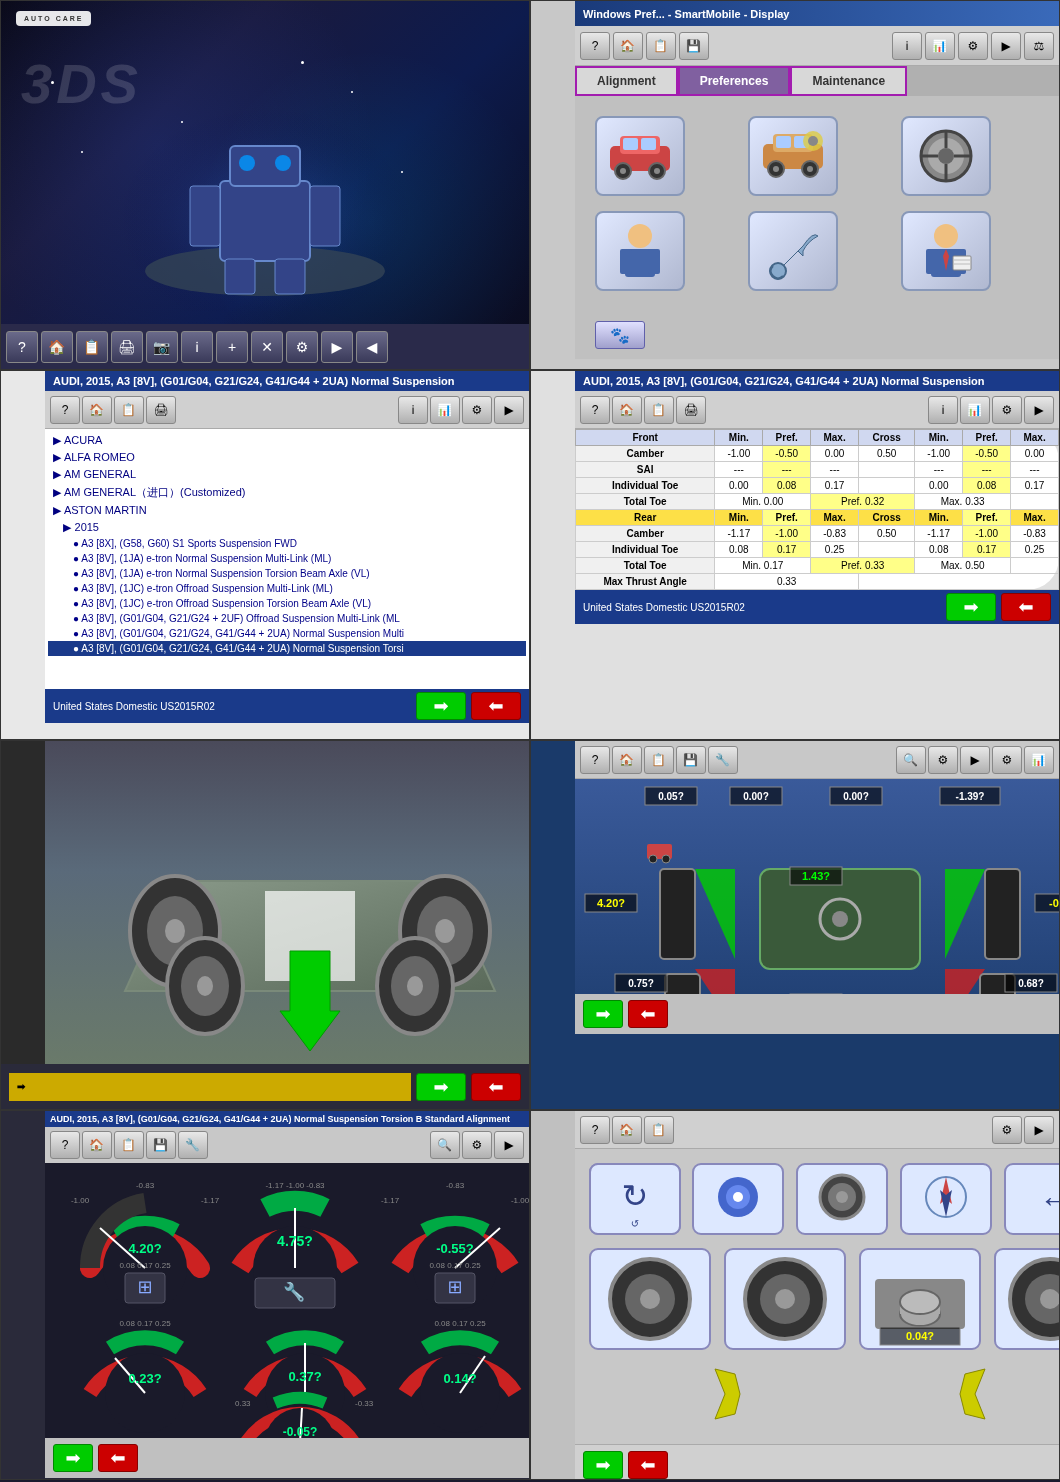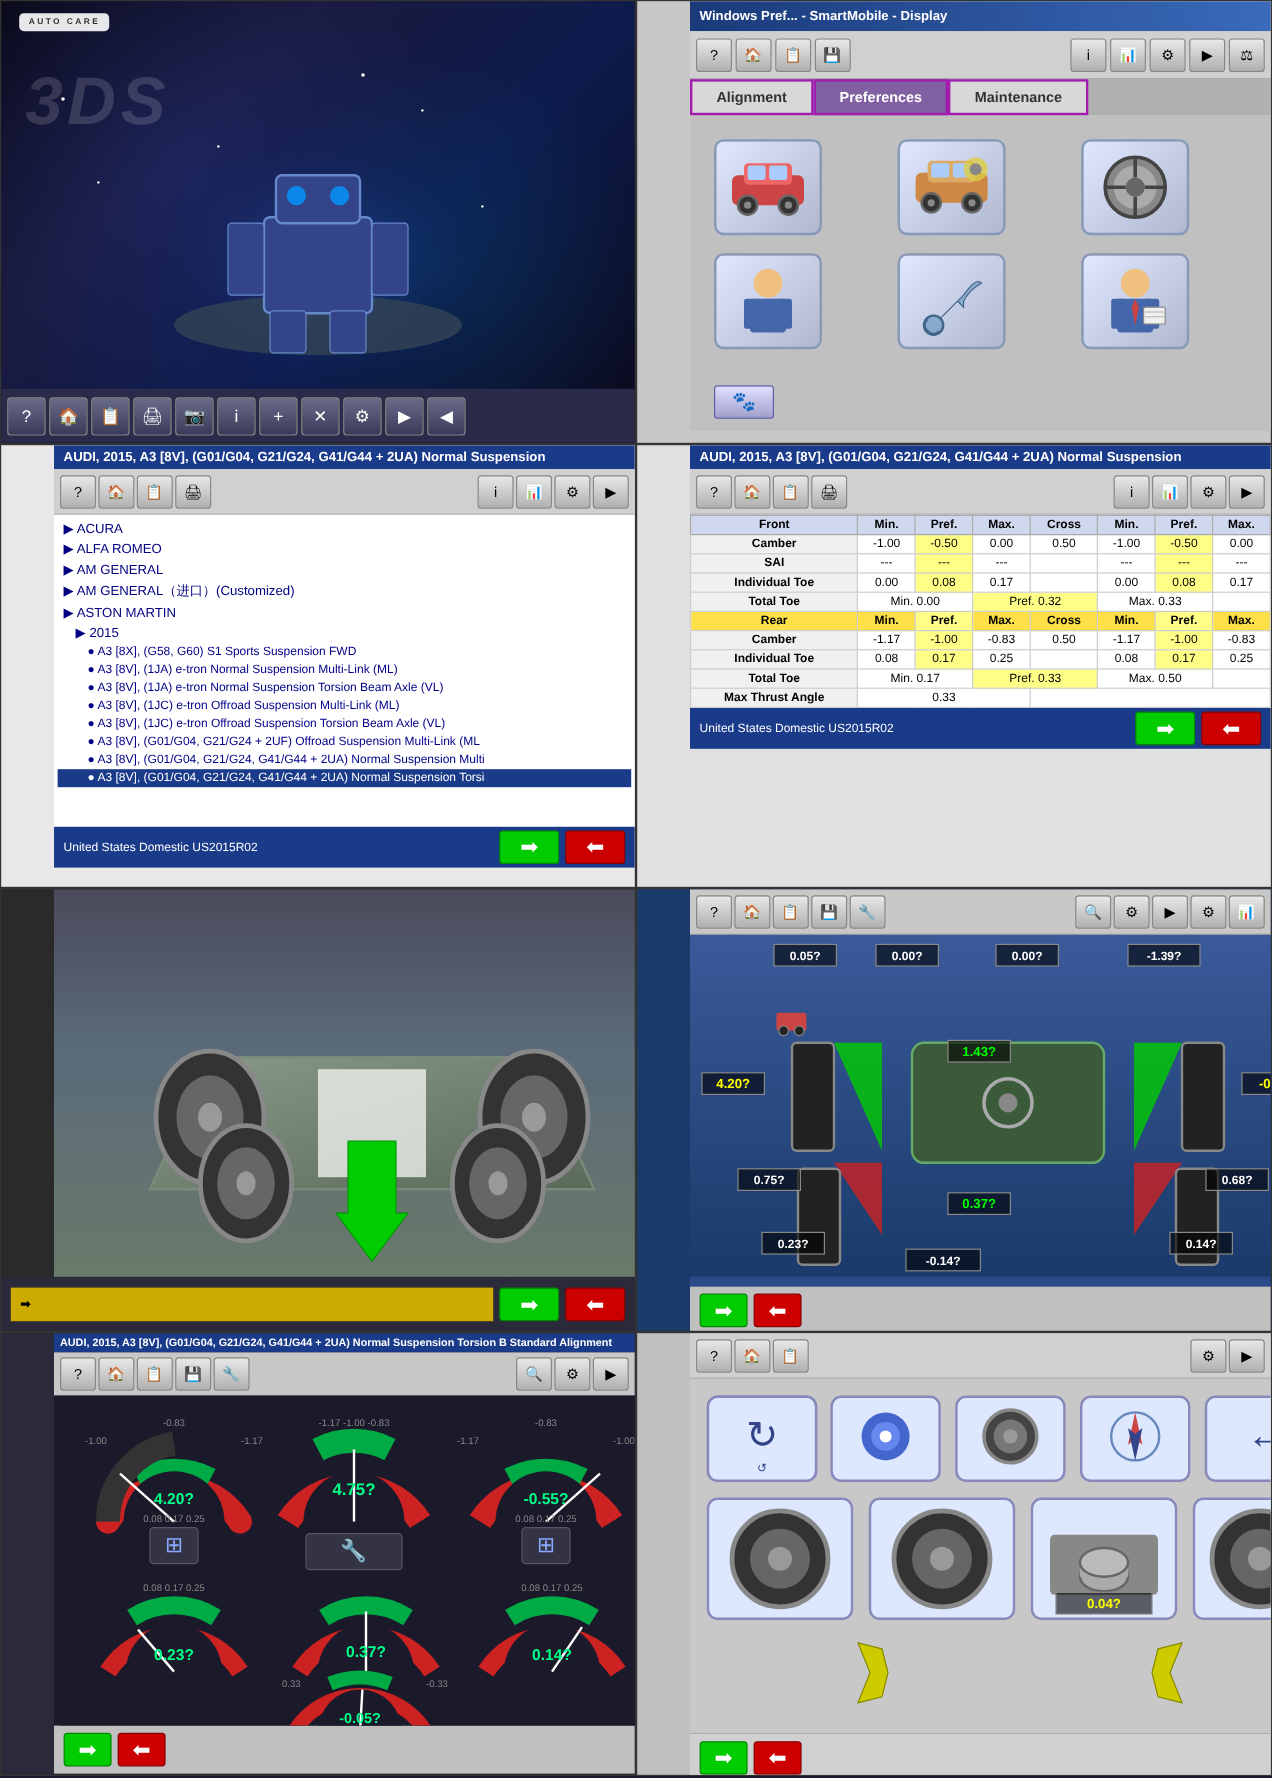--- a/index.html
+++ b/index.html
@@ -269,20 +269,21 @@
       align-items: center;
       padding: 0 5px;
       gap: 2px;
       border-bottom: 1px solid #aaa;
     }
     .align-table {
       font-size: 10px;
       width: 100%;
       border-collapse: collapse;
       background: white;
+      border-radius: 32px;
     }
     .align-table th {
       background: #d0d8f0;
       padding: 2px 4px;
       text-align: center;
       border: 1px solid #aaa;
       font-size: 10px;
     }
     .align-table td {
       padding: 2px 4px;
@@ -356,21 +357,21 @@
       background: #c8c8c8;
       height: 38px;
       display: flex;
       align-items: center;
       padding: 0 5px;
       gap: 2px;
       border-bottom: 1px solid #aaa;
     }
     .panel-6-main {
       position: relative;
-      height: 293px;
+      height: 215px;
       background: linear-gradient(to bottom, #2a4a8a 0%, #1a3a6a 50%, #2a4a8a 100%);
       overflow: hidden;
       text-align: center;
     }
     .panel-6-status {
       background: #c0c0c0;
       height: 40px;
       display: flex;
       align-items: center;
       padding: 0 8px;

